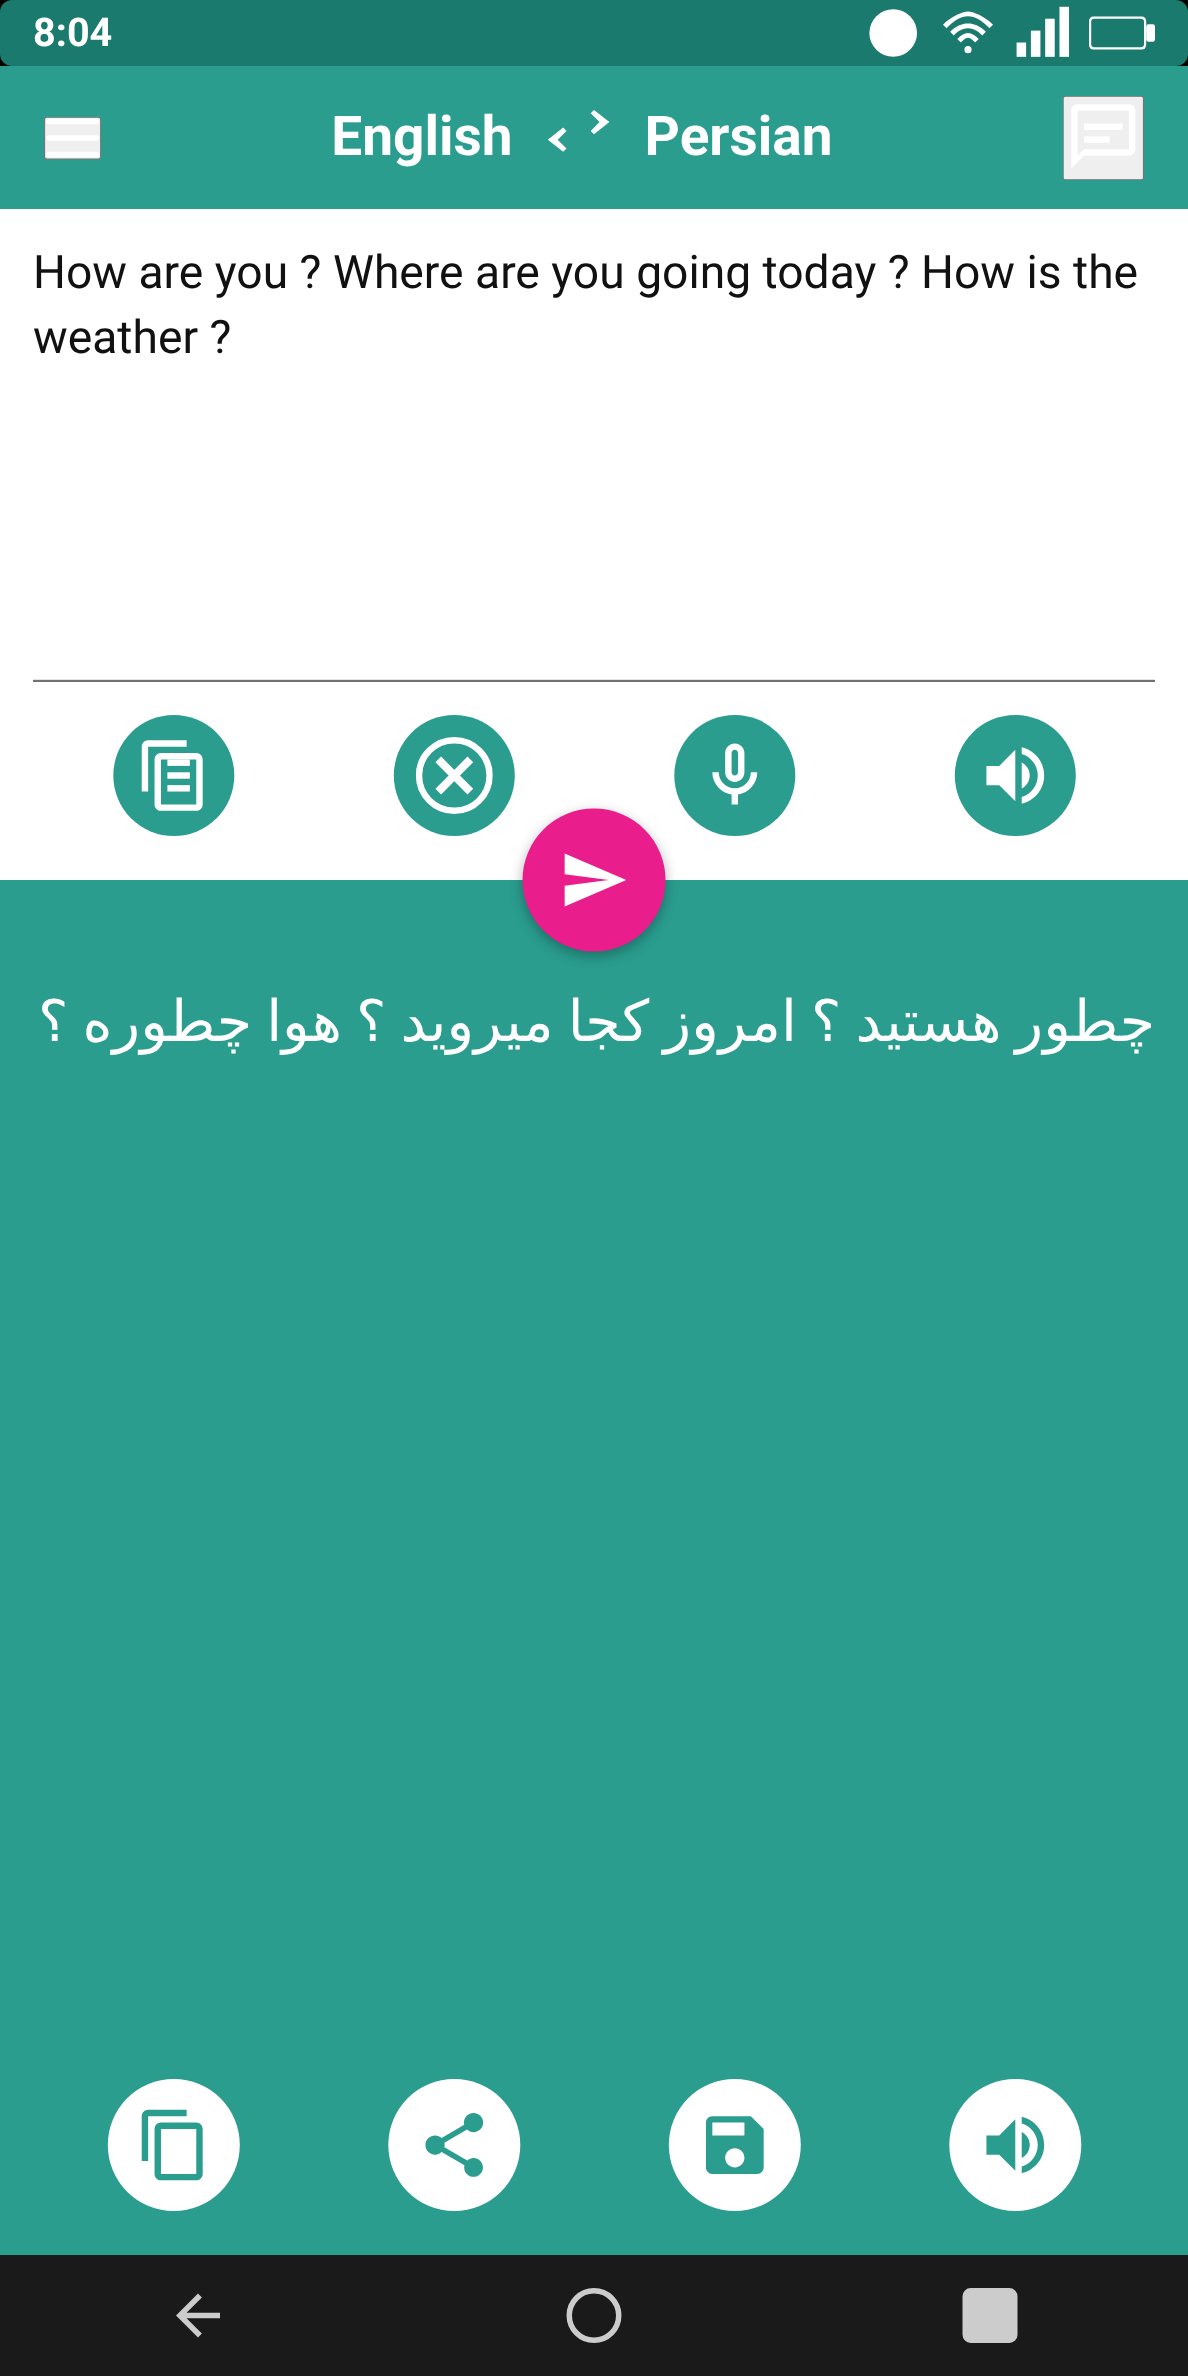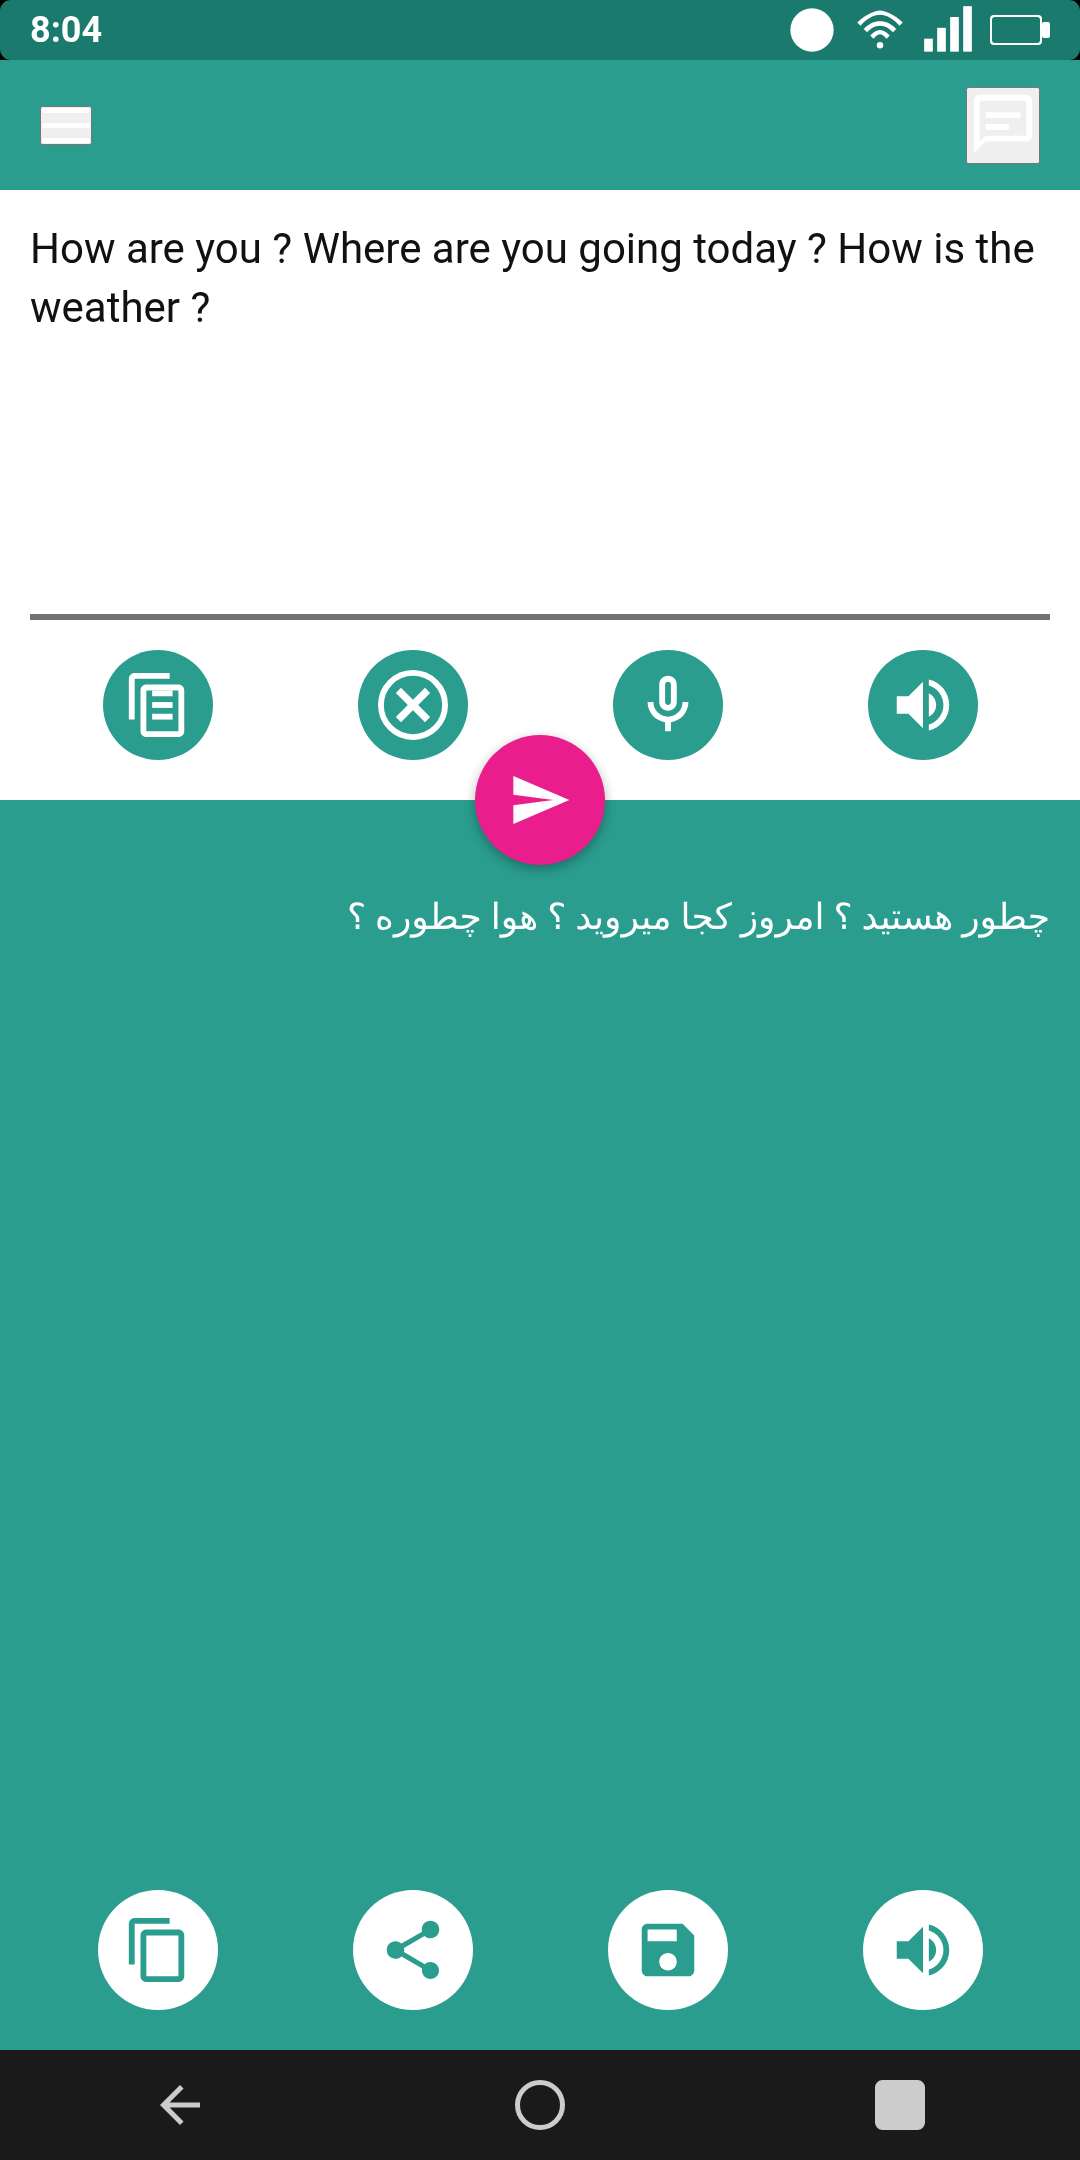--- a/index.html
+++ b/index.html
@@ -97,21 +97,21 @@
       position: relative;
       flex-shrink: 0;
     }
 
     .input-text {
       font-size: 42px;
       color: #111;
       line-height: 1.4;
       min-height: 400px;
       padding-bottom: 20px;
-      border-bottom: 6px solid #737373;
+      border-bottom: 2px solid #737373;
       margin-bottom: 20px;
       word-wrap: break-word;
     }
 
     .input-actions {
       display: flex;
       justify-content: space-around;
       align-items: center;
       padding: 10px 0 20px 0;
     }
@@ -157,21 +157,21 @@
     .output-section {
       background: #2a9d8f;
       flex: 1;
       padding: 30px 30px 20px 30px;
       display: flex;
       flex-direction: column;
       margin-top: 60px;
     }
 
     .output-text {
-      font-size: 36px;
+      font-size: 52px;
       color: white;
       line-height: 1.5;
       flex: 1;
       direction: rtl;
       text-align: right;
       word-wrap: break-word;
     }
 
     .output-actions {
       display: flex;
@@ -254,20 +254,30 @@
       </svg>
   </div>
 </div>
 
 <div class="app-bar">
   <button class="hamburger" aria-label="menu">
     <span></span>
     <span></span>
     <span></span>
   </button>
+  <div class="app-bar-title">
+    <span class="lang-label">English</span>
+    <span class="swap-icon">
+      <svg width="60" height="44" viewBox="0 0 60 44" fill="white">
+        <path d="M5 14h44l-8-8 3-3 14 11-14 11-3-3 8-8H5z"></path>
+        <path d="M55 30H11l8 8-3 3L2 30l14-11 3 3-8 8h44z"></path>
+      </svg>
+    </span>
+    <span class="lang-label">Persian</span>
+  </div>
   <button class="chat-icon">
     <svg width="70" height="70" viewBox="0 0 24 24" fill="white">
       <path d="M20 2H4c-1.1 0-2 .9-2 2v18l4-4h14c1.1 0 2-.9 2-2V4c0-1.1-.9-2-2-2zm0 14H6l-2 2V4h16v12z"></path>
       <rect x="6" y="8" width="12" height="2"></rect>
       <rect x="6" y="12" width="8" height="2"></rect>
     </svg>
   </button>
 </div>
 
 <div class="main">

